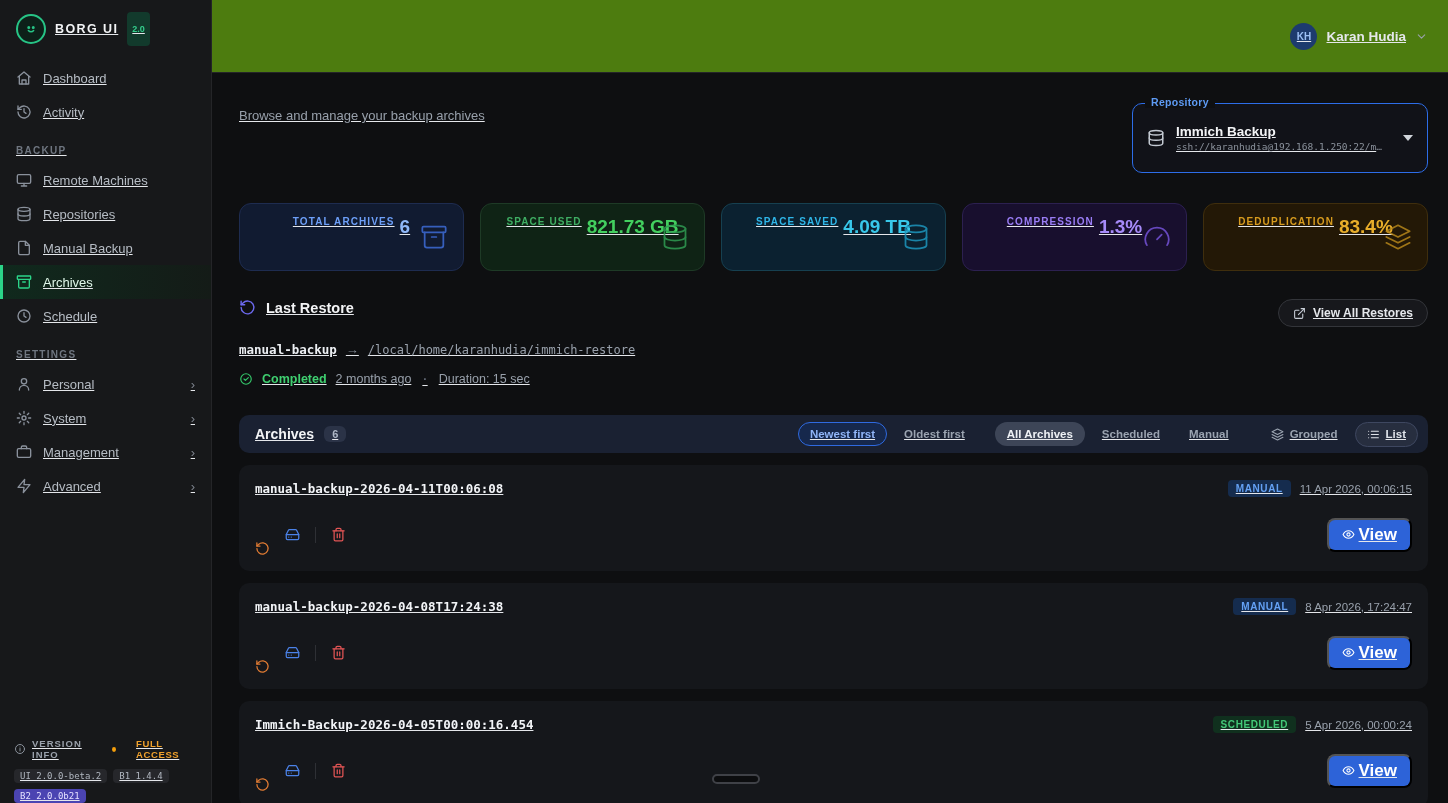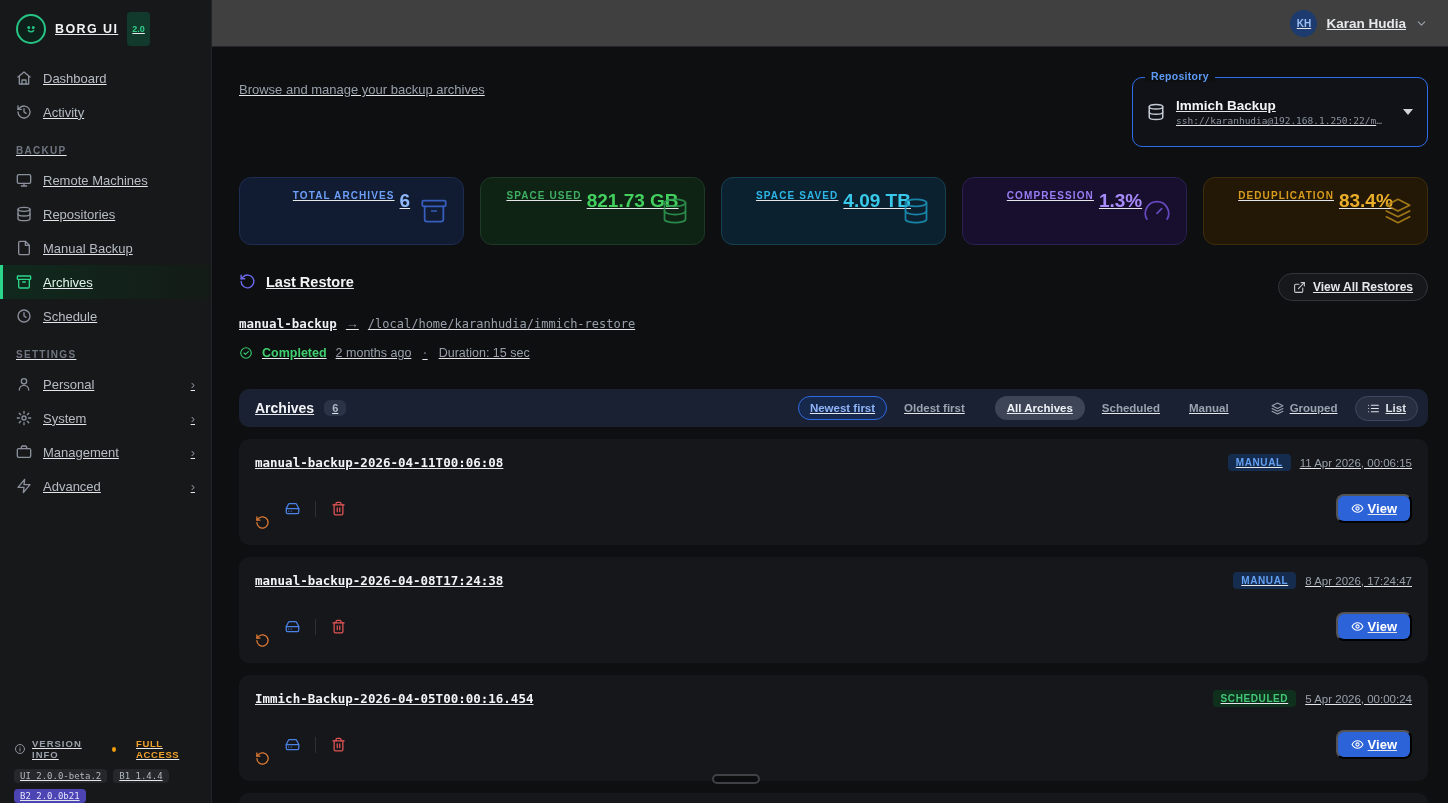--- a/index.html
+++ b/index.html
@@ -35,21 +35,21 @@
   .vaccess { display:flex; align-items:center; gap:20px; margin-left:4px; }
   .vaccess .dot { width:5px; height:5px; border-radius:50%; background:#f59e0b; }
   .vaccess-label { font-size:9.5px; font-weight:700; letter-spacing:.6px; color:#f0a12c; }
   .vbadges { display:flex; flex-wrap:wrap; gap:6px; margin-top:9px; }
   .vbadge { font-family:"DejaVu Sans Mono",monospace; font-size:9px; padding:2px 6px;
     border-radius:4px; background:#26272b; color:#b0b6bf; }
   .vbadge.purple { background:#4b44b2; color:#e4e1ff; }
 
   
   .main { flex:1; display:flex; flex-direction:column; min-width:0; }
-  .topbar { height:47px; flex:none; background:#404040; border-bottom:1px solid #242528;
+  .topbar { height:73px; flex:none; background:#4d7c0f; border-bottom:1px solid #242528;
     display:flex; align-items:center; justify-content:flex-end; padding:0 20px; }
   .userchip { display:flex; align-items:center; gap:9px; cursor:pointer; }
   .avatar { width:27px; height:27px; border-radius:50%; background:#1d3b6e; color:#9cc0f5;
     font-size:10px; font-weight:700; display:grid; place-items:center; }
   .username { font-size:13.5px; font-weight:600; color:#e5e7eb; }
   .user-caret { color:#9aa1ab; }
 
   .content { flex:1; padding:14px 20px 0 27px; overflow:hidden; position:relative; background:#0e0f11; }
 
   .header-row { display:flex; justify-content:space-between; align-items:flex-start; margin-top:14px; }
@@ -134,21 +134,21 @@
   .row-date { font-size:11.5px; color:#98a0ab; }
   .row-bottom { margin-top:16px; display:flex; align-items:center; justify-content:space-between; }
   .row-actions { display:flex; align-items:center; gap:15px; }
   .act { cursor:pointer; }
   .act svg { width:15px; height:15px; }
   .act.restore { color:#e07b33; }
   .act.mount { color:#4b82e8; }
   .act.delete { color:#e25555; }
   .vdiv { width:1px; height:16px; background:#2e3035; }
   .view-btn { display:flex; align-items:center; gap:4px; background:#2d63d8; color:#fff;
-    padding:5px 13px; border-radius:8px; font-size:13px; font-weight:600; cursor:pointer;text-align:right; }
+    padding:5px 13px; border-radius:8px; font-size:17px; font-weight:600; cursor:pointer;text-align:right; }
   .view-btn svg { width:13px; height:13px; }
 
   .scroll-pill { position:absolute; left:712px; top:774px; width:48px; height:10px;
     border-radius:6px; border:2px solid #3f4147; background:#0c0d0f; z-index:9; }
 </style>
 </head>
 <body>
 
 <div class="app">
 

